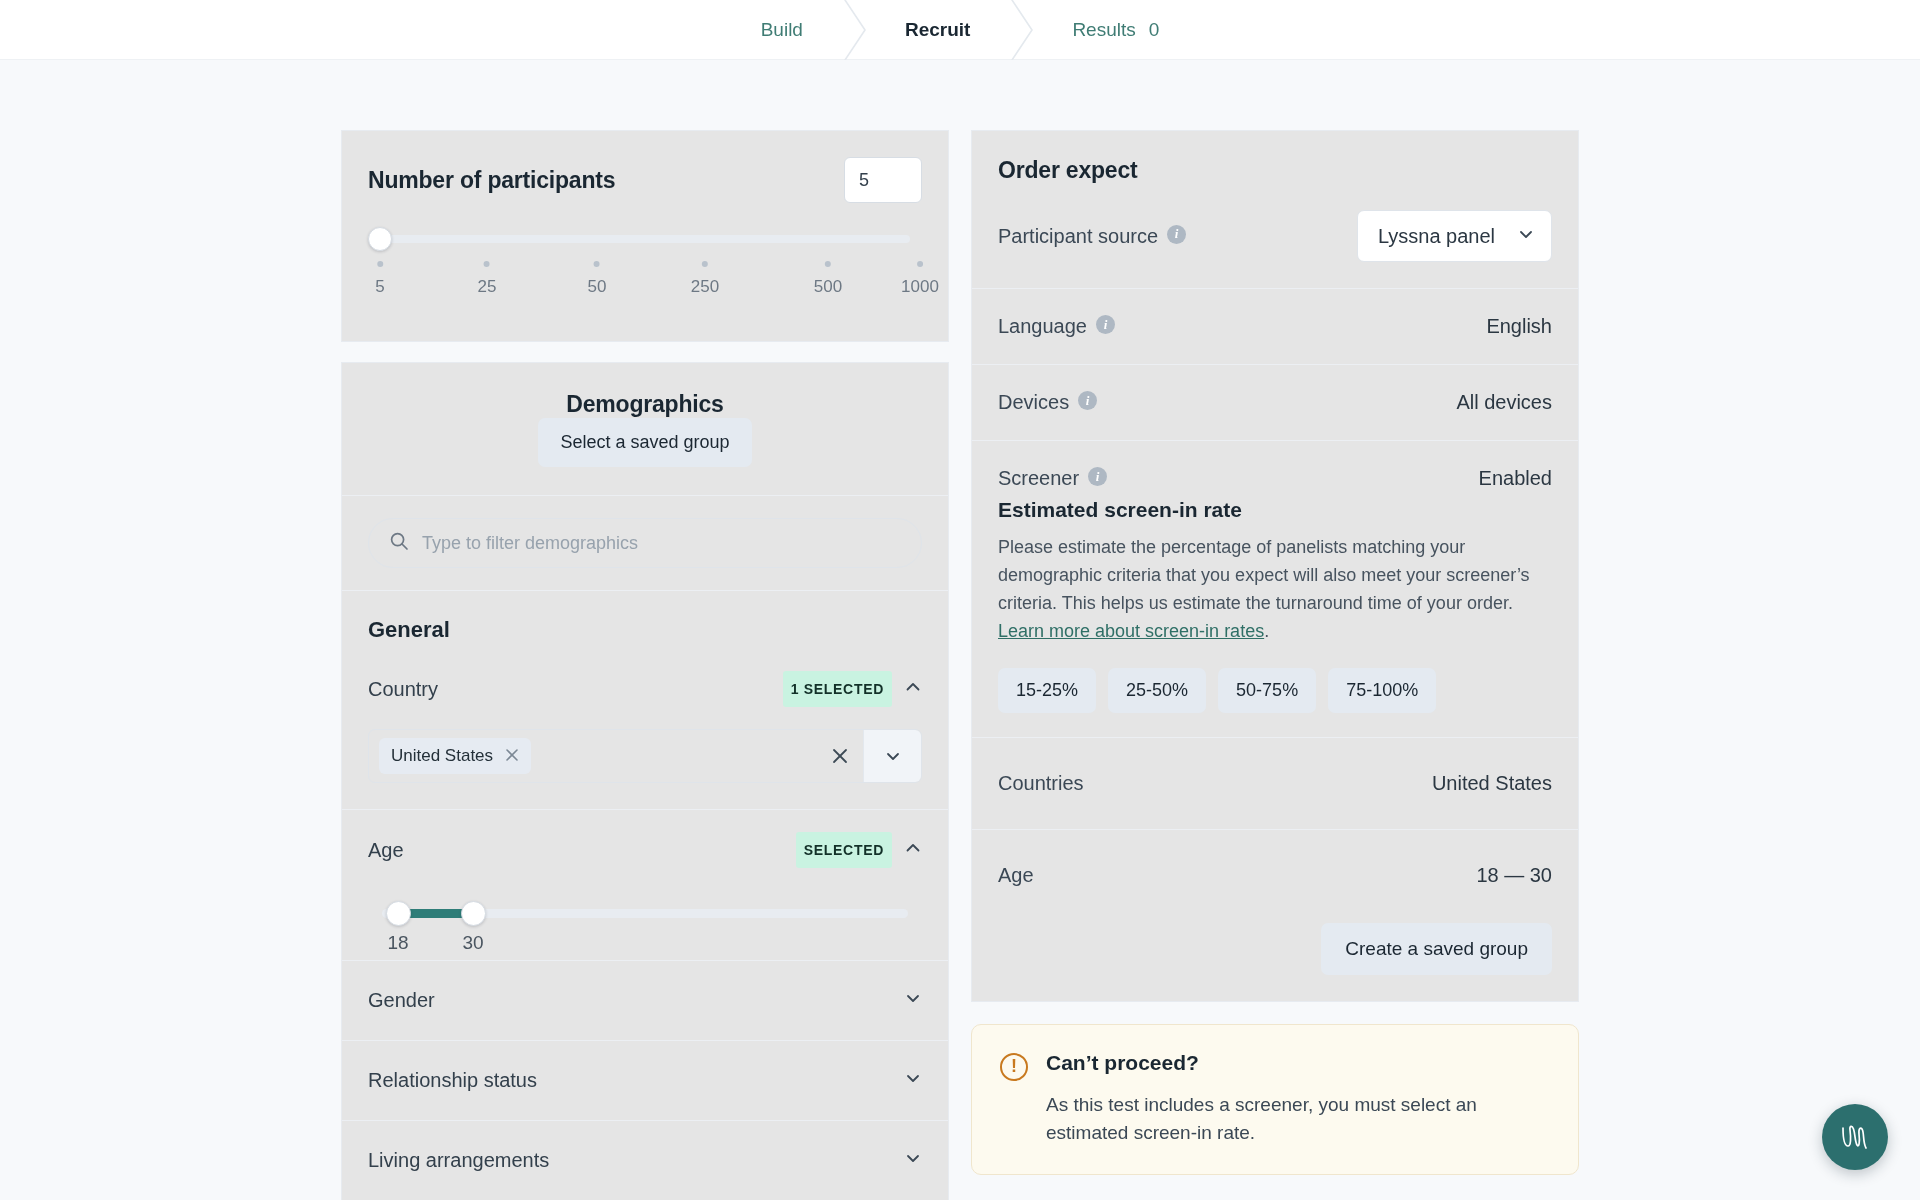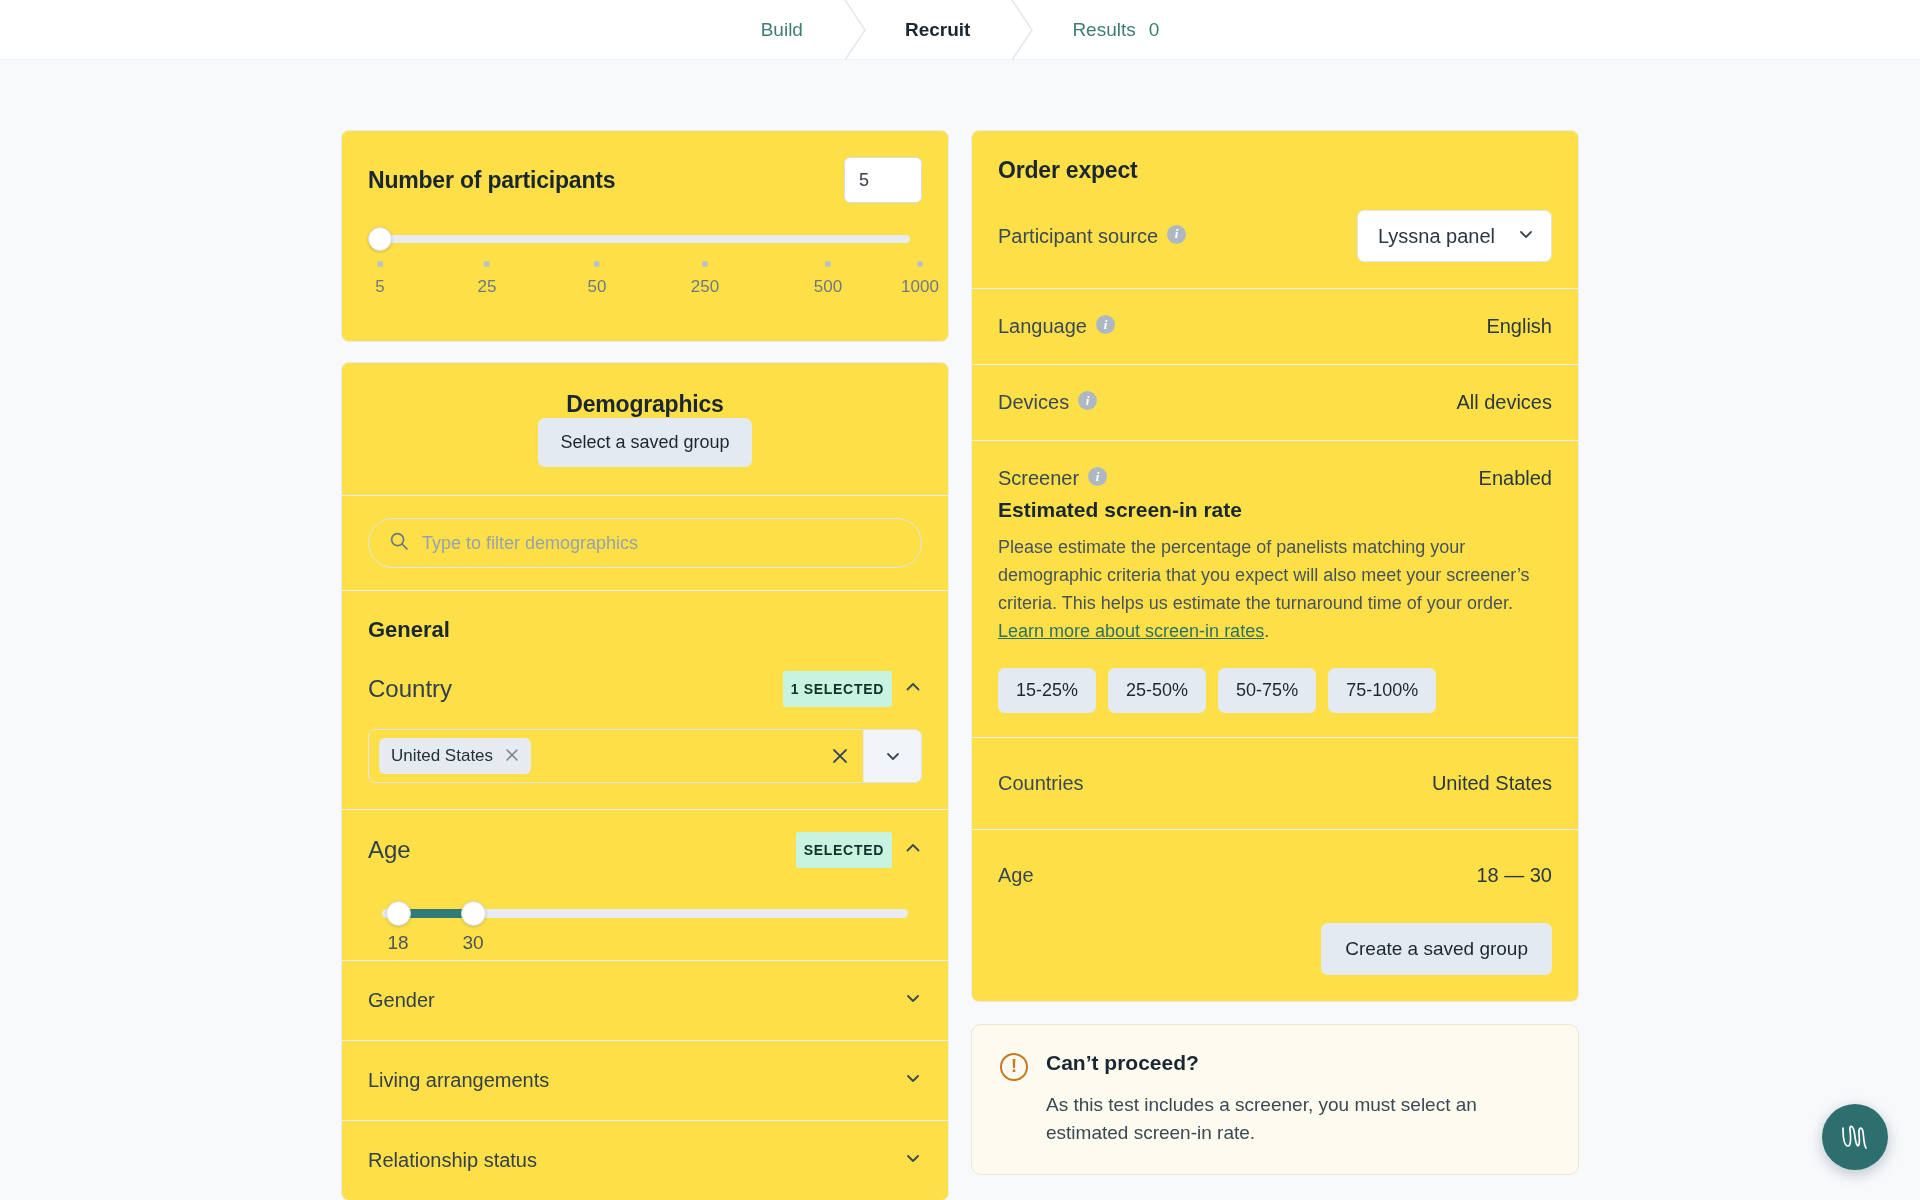--- a/index.html
+++ b/index.html
@@ -35,23 +35,23 @@
   .page {
     display: flex; gap: 22px;
     padding: 70px 0 0 0;
     justify-content: center;
     align-items: flex-start;
   }
   .col-left { width: 608px; }
   .col-right { width: 608px; }
 
   .card {
-    background: #fde047;
+    background: #e5e5e5;
     border: 1px solid #e7ebf0;
-    border-radius: 8px;
+    border-radius: 0;
   }
 
   
   .participants { padding: 26px 26px 26px 26px; margin-bottom: 20px; }
   .pt-row { display: flex; align-items: center; justify-content: space-between; }
   .pt-title { font-size: 23px; font-weight: 700; color: #1a2732; letter-spacing: -.2px;}
   .pt-input {
     width: 78px; height: 46px; border: 1px solid #d7dde4; border-radius: 6px;
     display: flex; align-items: center; padding-left: 14px;
     font-size: 18px; color: #33404c; background: #fff;
@@ -93,21 +93,21 @@
   }
   .search-box input::placeholder { color: #97a2ad; }
 
   .group-title { font-size: 22px; font-weight: 700; padding: 26px 26px 6px 26px; color: #1a2732;}
 
   .facet { padding: 0 26px; }
   .facet-head {
     display: flex; align-items: center; justify-content: space-between;
     padding: 22px 0;
   }
-  .facet-name { font-size: 24px; color: #33404c; }
+  .facet-name { font-size: 20px; color: #33404c; }
   .facet-right { display: flex; align-items: center; gap: 12px; }
   .badge-sel {
     background: #c9f3e1; color: #123028; font-size: 14px; font-weight: 700;
     letter-spacing: .7px; padding: 10px 8px; border-radius: 3px;
   }
   .divider { height: 1px; background: #eceff3; }
 
   .multiselect {
     display: flex; align-items: stretch; border: 1px solid #dfe4ea;
     border-radius: 7px; height: 54px; margin-bottom: 26px; overflow: hidden;
@@ -349,29 +349,29 @@
 
       <div class="collapsed-row">
         <span>Gender</span>
         <span>
           <svg width="18" height="18" viewBox="0 0 18 18">
               <polyline points="4,7 9,12 14,7" fill="none" stroke="#3b4855" stroke-width="1.8" stroke-linecap="round" stroke-linejoin="round"></polyline>
             </svg>
         </span>
       </div>
       <div class="collapsed-row">
-        <span>Living arrangements</span>
+        <span>Relationship status</span>
         <span>
           <svg width="18" height="18" viewBox="0 0 18 18">
               <polyline points="4,7 9,12 14,7" fill="none" stroke="#3b4855" stroke-width="1.8" stroke-linecap="round" stroke-linejoin="round"></polyline>
             </svg>
         </span>
       </div>
       <div class="collapsed-row">
-        <span>Relationship status</span>
+        <span>Living arrangements</span>
         <span>
           <svg width="18" height="18" viewBox="0 0 18 18">
               <polyline points="4,7 9,12 14,7" fill="none" stroke="#3b4855" stroke-width="1.8" stroke-linecap="round" stroke-linejoin="round"></polyline>
             </svg>
         </span>
       </div>
     </div>
   </div>
 
   <div class="col-right">

